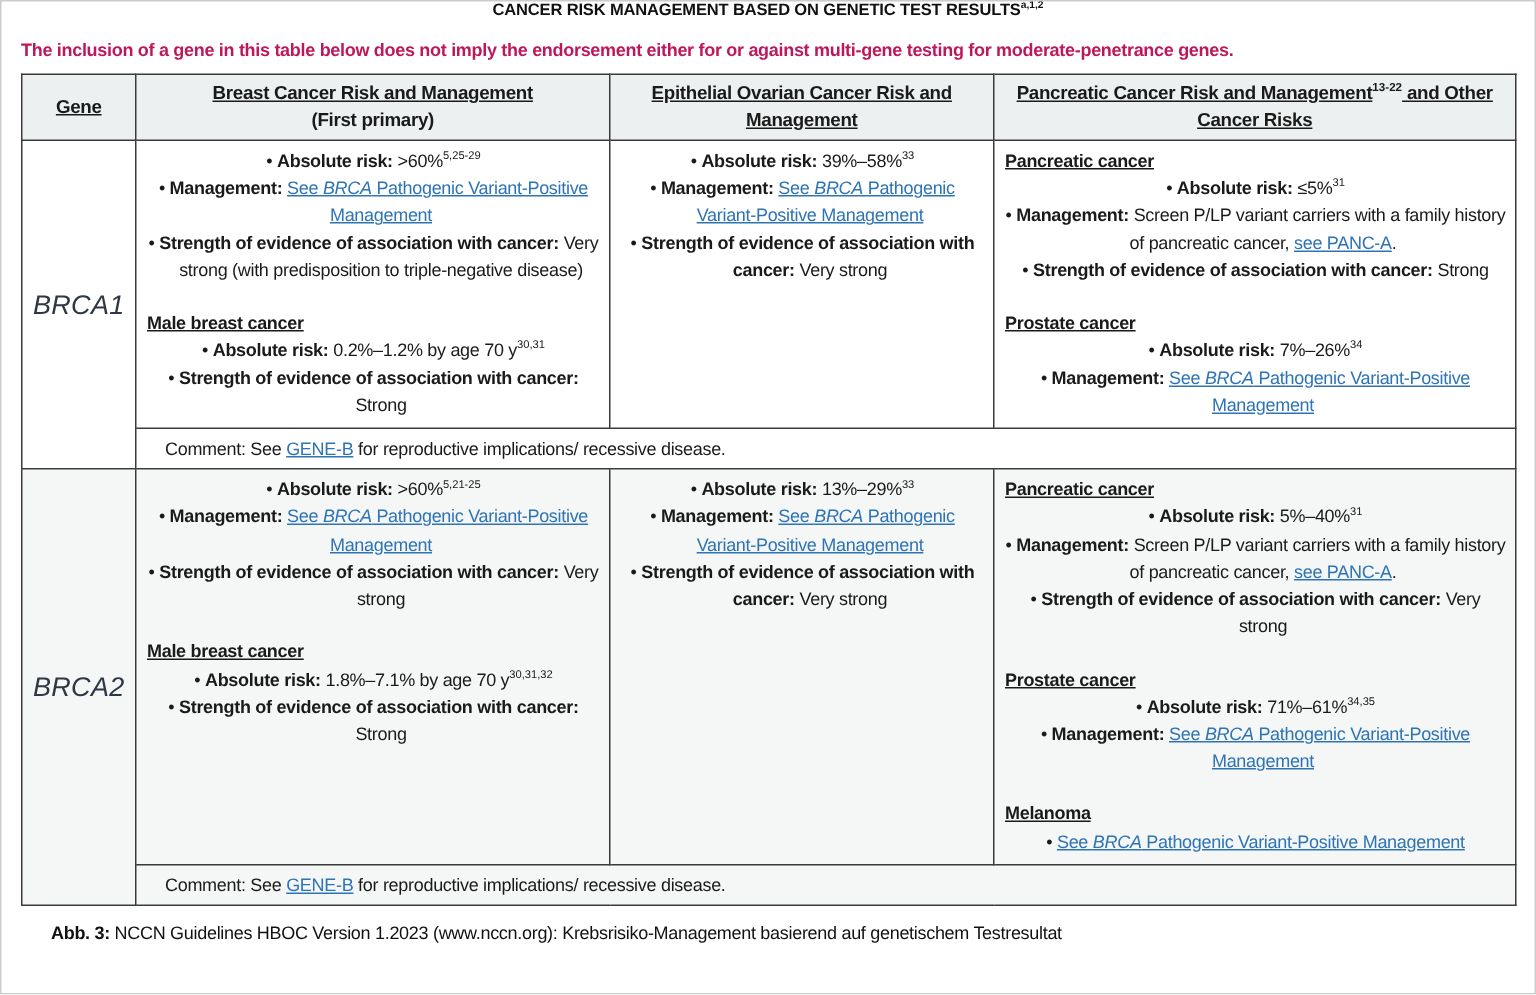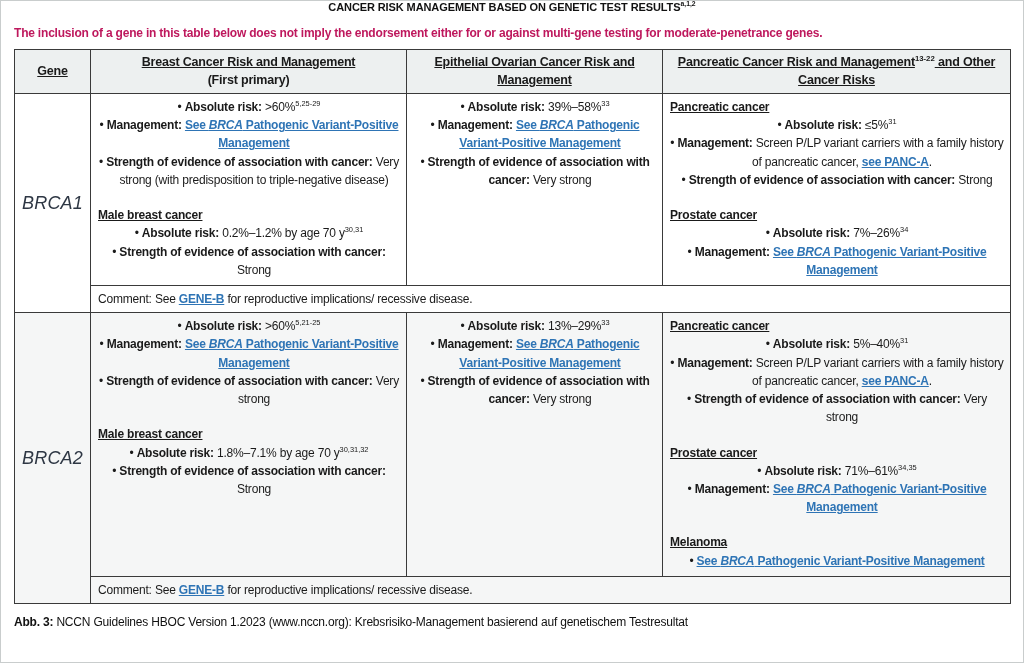--- a/index.html
+++ b/index.html
@@ -31,33 +31,33 @@
   }
   td.cell {
     vertical-align:top; padding:4px 6px 6px 7px; font-size:12px; line-height:1.52;
     letter-spacing:-0.2px; background:#fff;
   }
   td.gene {
     text-align:center; vertical-align:middle; font-style:italic; font-size:18px;
     color:#2e3744; background:#fff; letter-spacing:0.2px;
   }
   td.comment {
-    font-size:12px; padding:4px 7px; height:18px; letter-spacing:-0.2px; background:#fff;
+    font-size:12px; padding:4px 19px; height:18px; letter-spacing:-0.2px; background:#fff;
   }
   tr.alt td { background:var(--alt_row_bg); }
-  .caption { margin-top:11px; font-size:12px; letter-spacing:-0.2px; color:#111; }
+  .caption { margin-top:11px; font-size:12px; letter-spacing:-0.2px; color:#111;margin-left:20px; }
   .blk { margin:0; }
   .blk.bullet { padding-left:10px; text-indent:-10px;text-align:center; }
   .blk.bullet::before { content:"\2022\00a0"; }
   .blk.spacer { height:17px; }
   .b { font-weight:bold; }
   .i { font-style:italic; }
   .u { text-decoration:underline; }
   .sup { vertical-align:super; font-size:0.62em; line-height:0; letter-spacing:0; }
-  a.link { color:var(--link); text-decoration:underline; cursor:pointer;font-weight:bold; }
+  a.link { color:var(--link); text-decoration:underline; cursor:pointer; }
 </style>
 </head>
 <body>
 
 <div class="page">
   <div class="title"><span class="b">CANCER RISK MANAGEMENT BASED ON GENETIC TEST RESULTS</span><span class="b sup">a,1,2</span></div>
   <div class="subtitle">The inclusion of a gene in this table below does not imply the endorsement either for or against multi-gene testing for moderate-penetrance genes.</div>
 
   <table class="risk-table">
     <colgroup>

